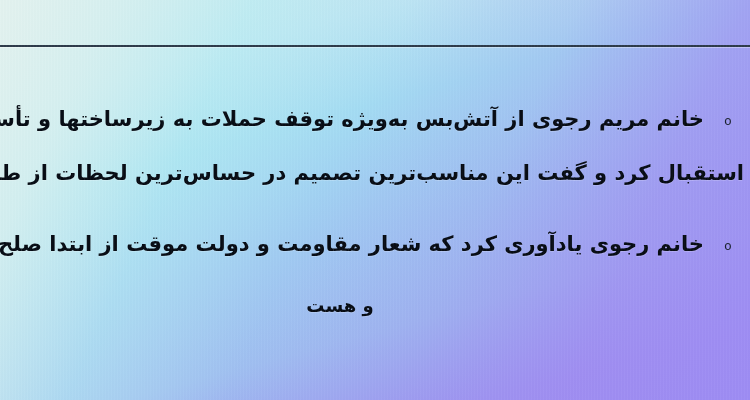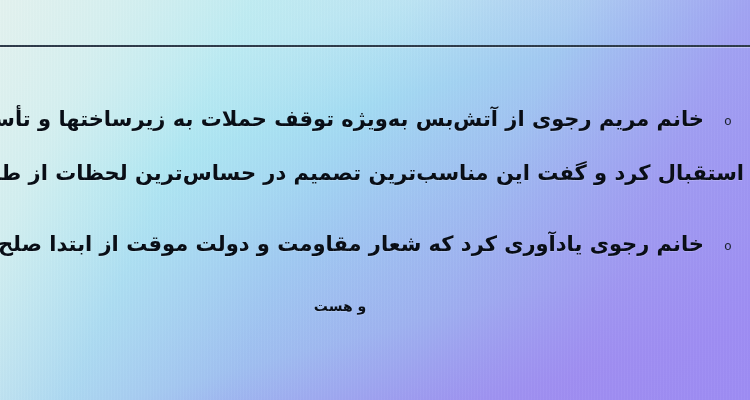--- a/index.html
+++ b/index.html
@@ -113,21 +113,21 @@
 
   
   #block-2 { position: absolute; top: 175px; right: 0; left: 0; }
   #block-2 .bullet-marker { top: 12px; }
   #b2-l1 {
     position: absolute; top: 0; right: 46px; left: 6px;
     font-size: 21px; line-height: 34px; text-align: right;
   }
   #b2-l2 {
     position: absolute; top: 62px; right: 0; left: 0;
-    font-size: 14px; line-height: 34px; text-align: center;
+    font-size: 18px; line-height: 34px; text-align: center;
     padding-right: 70px;
   }
 </style>
 </head>
 <body>
 
 <div id="slide">
 
   <div class="divider"></div>
 

